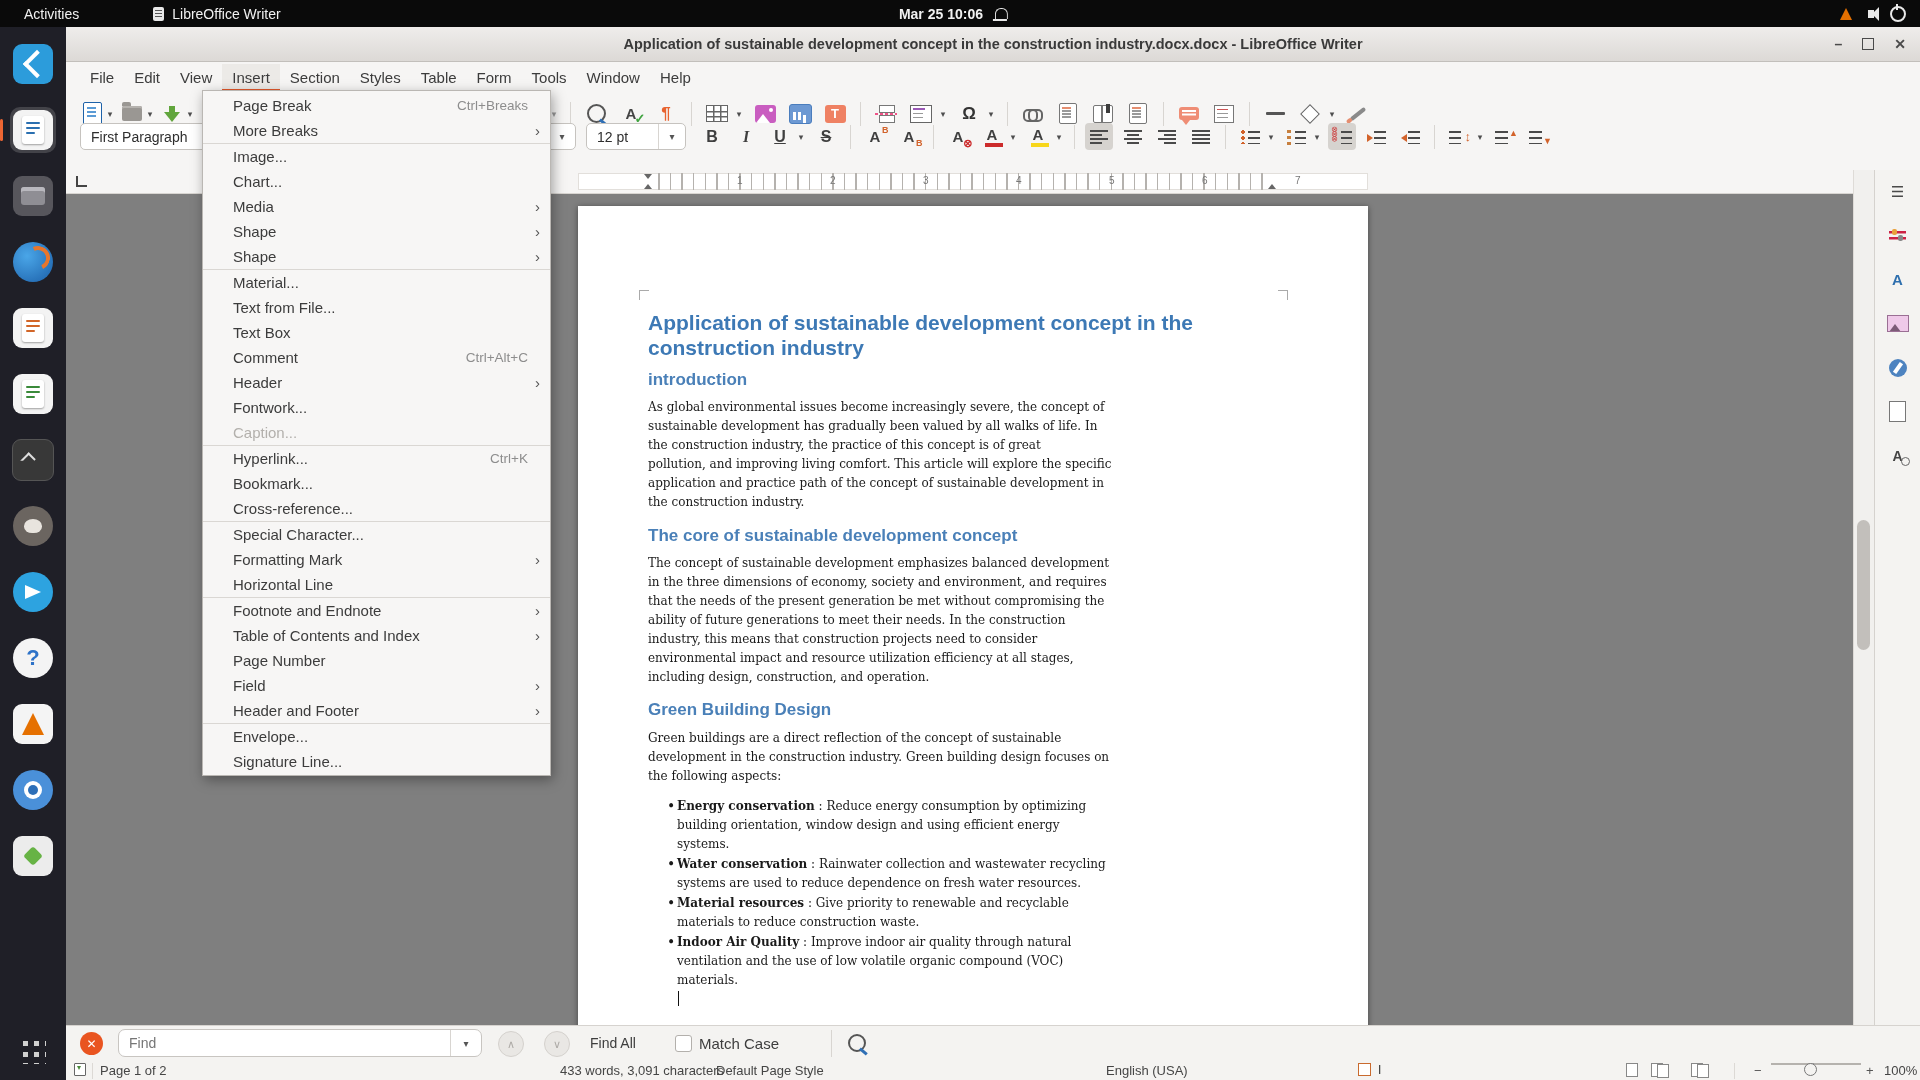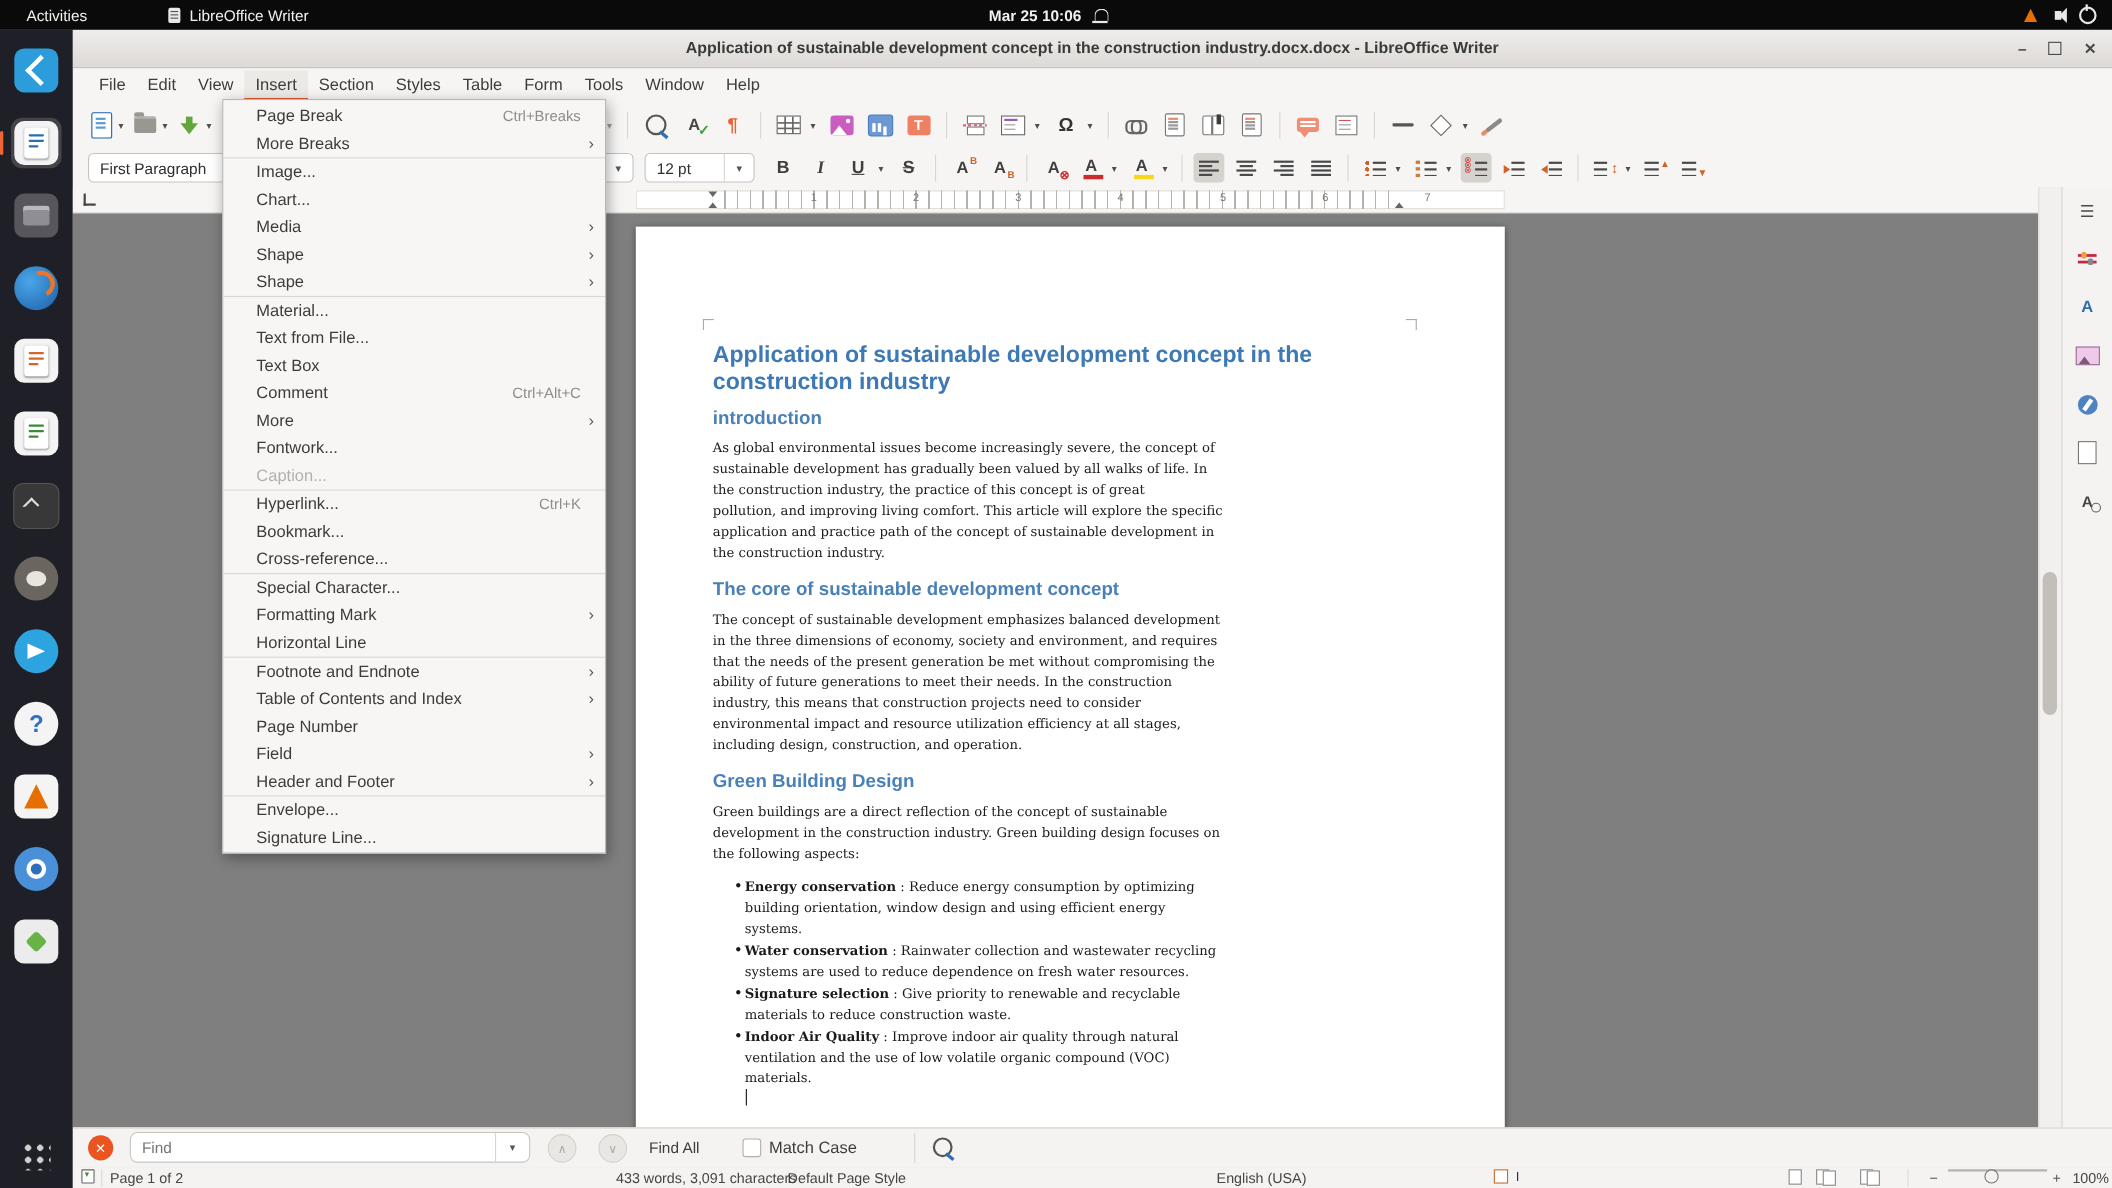--- a/index.html
+++ b/index.html
@@ -39,21 +39,21 @@
      border-bottom:1px solid #c2bfbb;display:flex;align-items:center;justify-content:center;
      font-size:14.5px;font-weight:bold;color:#3a3a3a}
   .winbtns{position:absolute;right:14px;top:0;height:34px;display:flex;align-items:center;gap:20px;color:#4a4a4a;font-size:14px}
   .maxbox{width:10px;height:10px;border:1.5px solid #4a4a4a}
   #menubar{position:absolute;left:0;top:34px;width:100%;height:31px;display:flex;align-items:flex-end;
      padding-left:14px;font-size:15px;color:#3c3c3c;box-sizing:border-box}
   .mb{padding:5px 10px 6px;cursor:default}
   .mb.active{background:#eceae7;box-shadow:inset 0 -3px 0 #e1582b}
   
   #toolbar1{position:absolute;left:0;top:65px;width:100%;height:43px}
-  #toolbar2{position:absolute;left:0;top:108px;width:100%;height:35px}
+  #toolbar2{position:absolute;left:0;top:92px;width:100%;height:35px}
   .tgroup{position:absolute;top:0;height:100%;display:flex;align-items:center;gap:7px}
   .ibtn{width:28px;height:27px;border-radius:4px;display:flex;align-items:center;justify-content:center;position:relative;flex:0 0 auto}
   .dd{font-size:9px;color:#4e4e4e;width:10px;text-align:center;flex:0 0 auto;margin-left:-4px}
   .dd.gray{color:#9a9a9a}
   .tsep{width:1px;height:24px;background:#d8d5d1;margin:0 4px;flex:0 0 auto}
   .combo{position:absolute;background:#fff;border:1px solid #c6c3bf;border-radius:5px;height:27px;top:4px;
      display:flex;align-items:center;font-size:14px;color:#2e2e2e;box-sizing:border-box}
   .combo .cv{padding-left:10px;flex:1;white-space:nowrap;overflow:hidden}
   .combo .cdd{width:26px;height:100%;border-left:1px solid #d8d5d1;display:flex;align-items:center;justify-content:center;color:#555;font-size:10px}
   
@@ -636,21 +636,21 @@
             <span>
               <div class="dline"><b>Water conservation</b><span> : Rainwater collection and wastewater recycling</span></div>
               <div>
                   <div class="dline">systems are used to reduce dependence on fresh water resources.</div>
                 </div>
             </span>
           </div>
           <div class="bul">
             <span class="dot">•</span>
             <span>
-              <div class="dline"><b>Signature selection</b><span> : Give priority to renewable and recyclable</span></div>
+              <div class="dline"><b>Material resources</b><span> : Give priority to renewable and recyclable</span></div>
               <div>
                   <div class="dline">materials to reduce construction waste.</div>
                 </div>
             </span>
           </div>
           <div class="bul">
             <span class="dot">•</span>
             <span>
               <div class="dline"><b>Indoor Air Quality</b><span> : Improve indoor air quality through natural</span></div>
               <div>
@@ -753,21 +753,21 @@
       <span class="lab">Text Box</span>
       <span class="sc"></span>
       <span class="ar"></span>
     </div>
       <div class="mi">
       <span class="lab">Comment</span>
       <span class="sc">Ctrl+Alt+C</span>
       <span class="ar"></span>
     </div>
       <div class="mi">
-      <span class="lab">More</span>
+      <span class="lab">Header</span>
       <span class="sc"></span>
       <span class="ar">›</span>
     </div>
       <div class="mi">
       <span class="lab">Fontwork...</span>
       <span class="sc"></span>
       <span class="ar"></span>
     </div>
       <div class="mi disabled">
       <span class="lab">Caption...</span>

